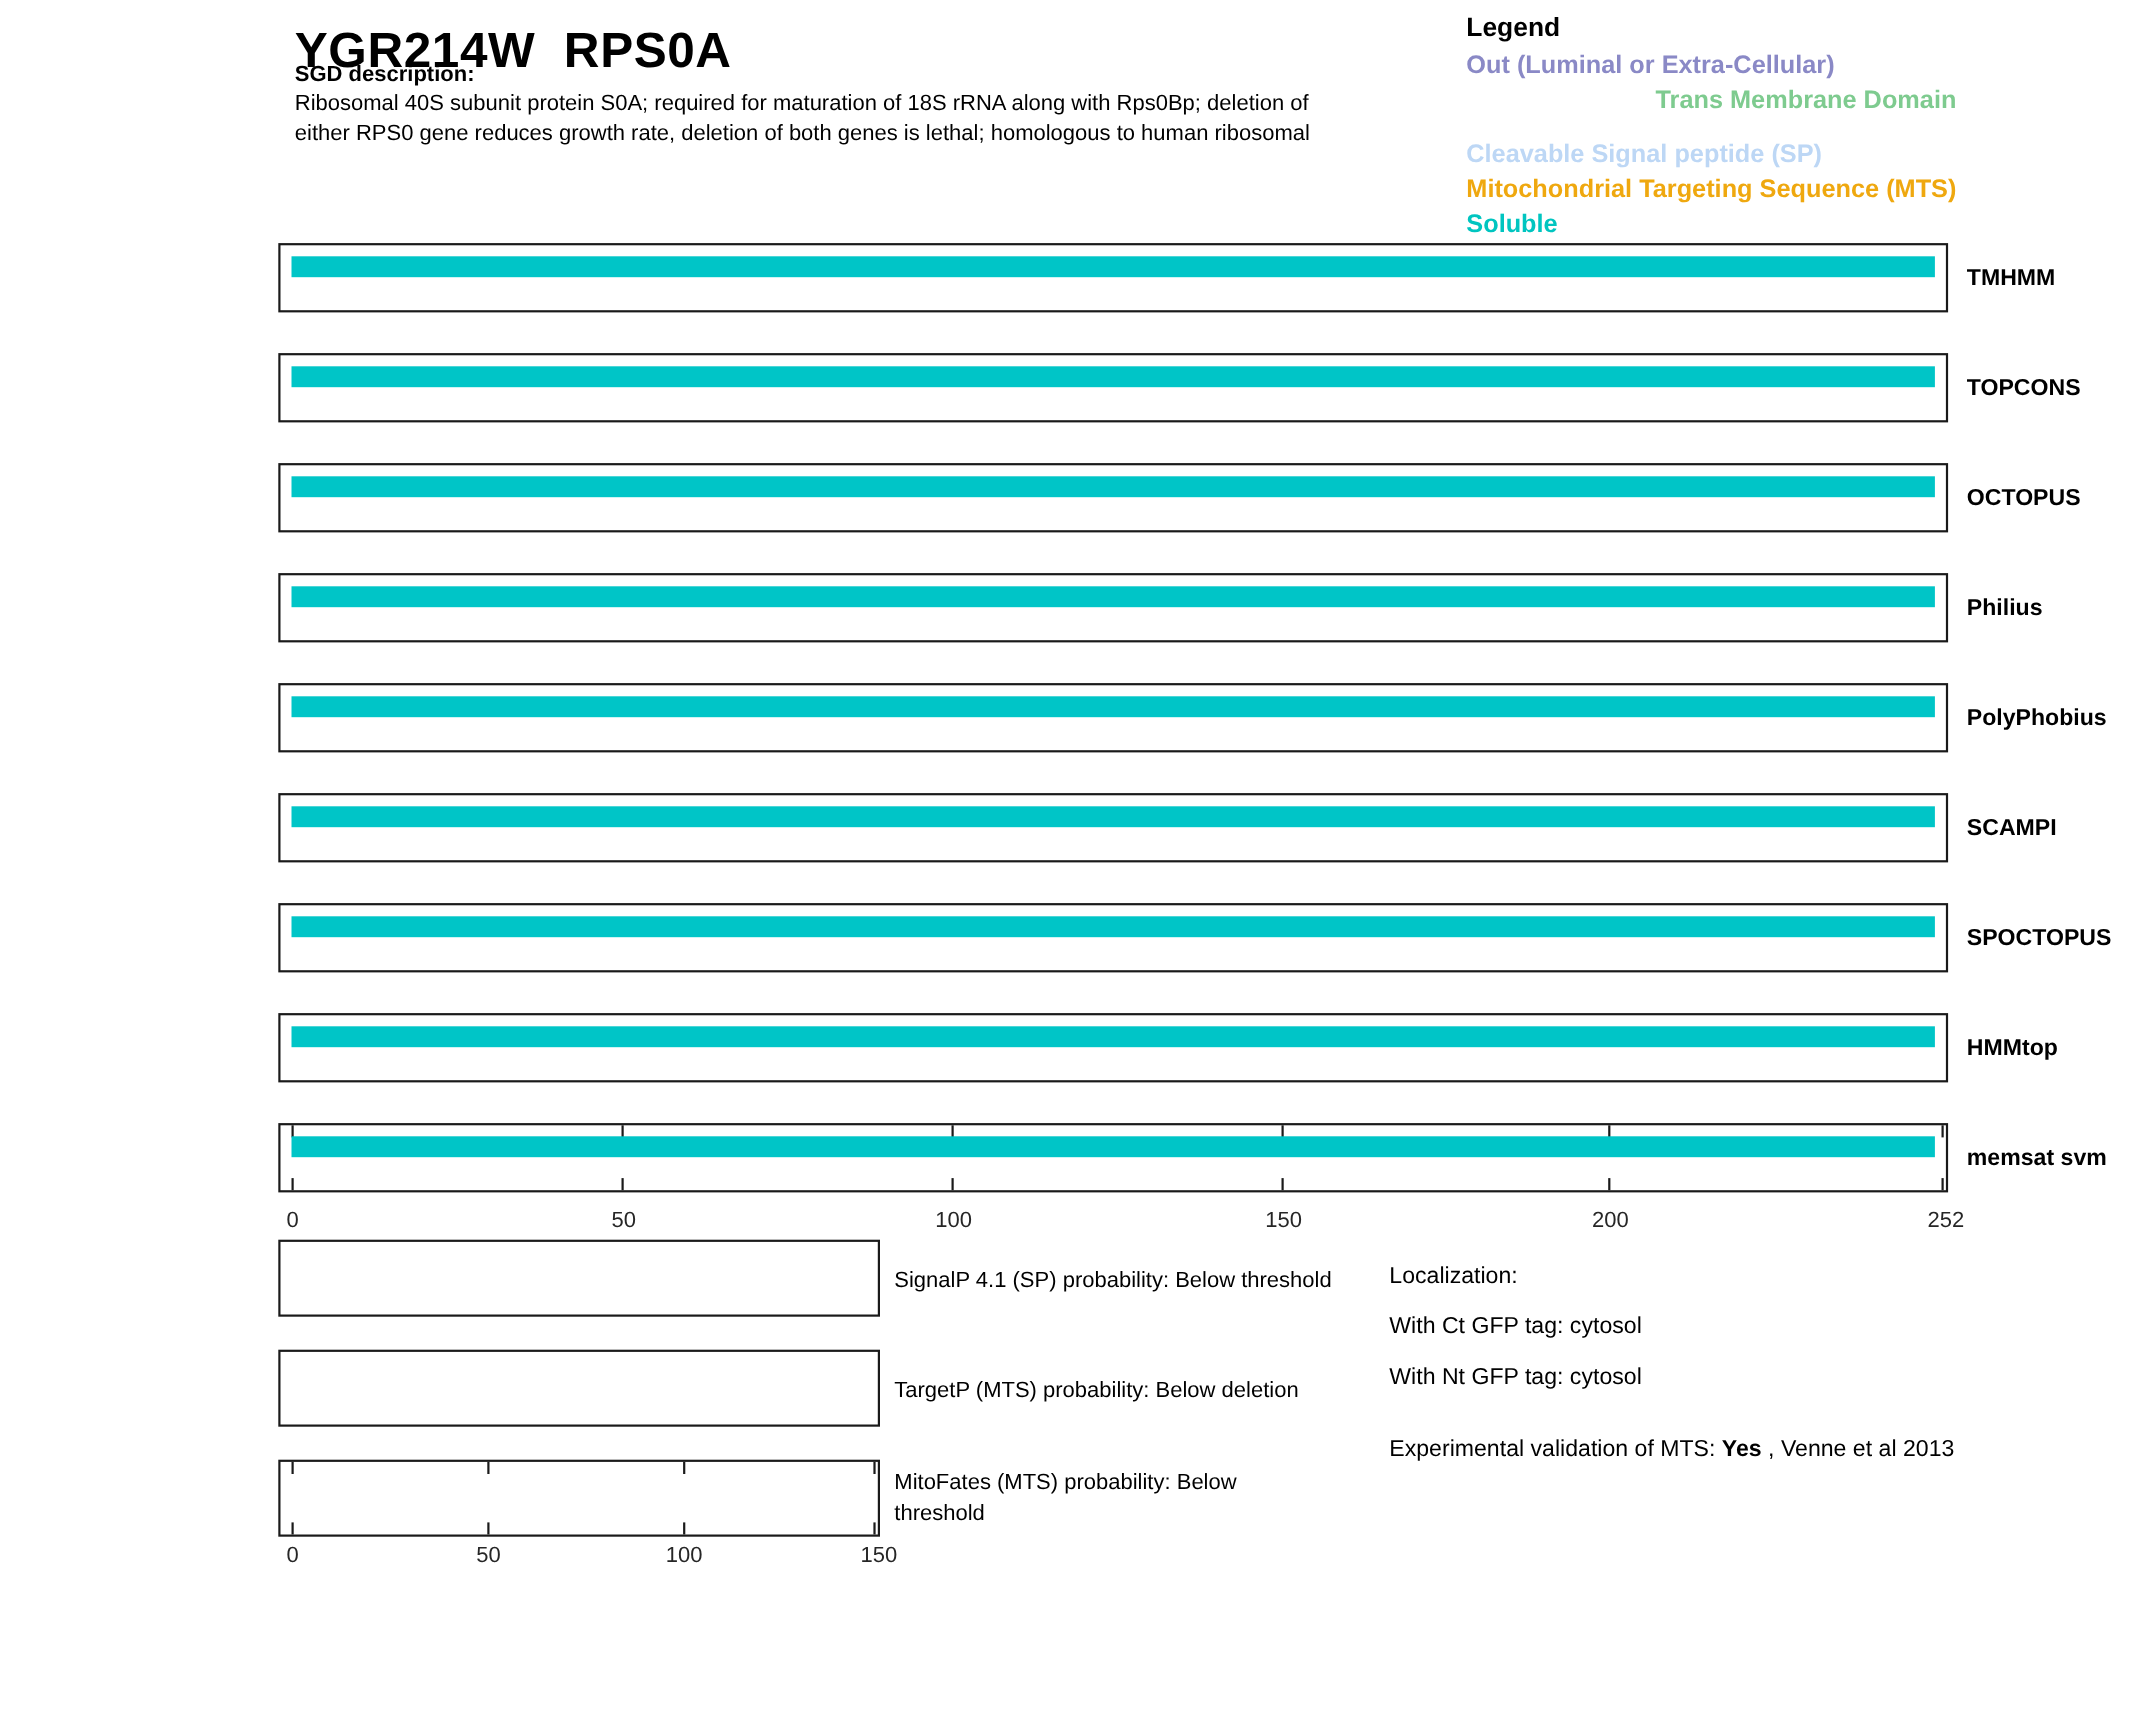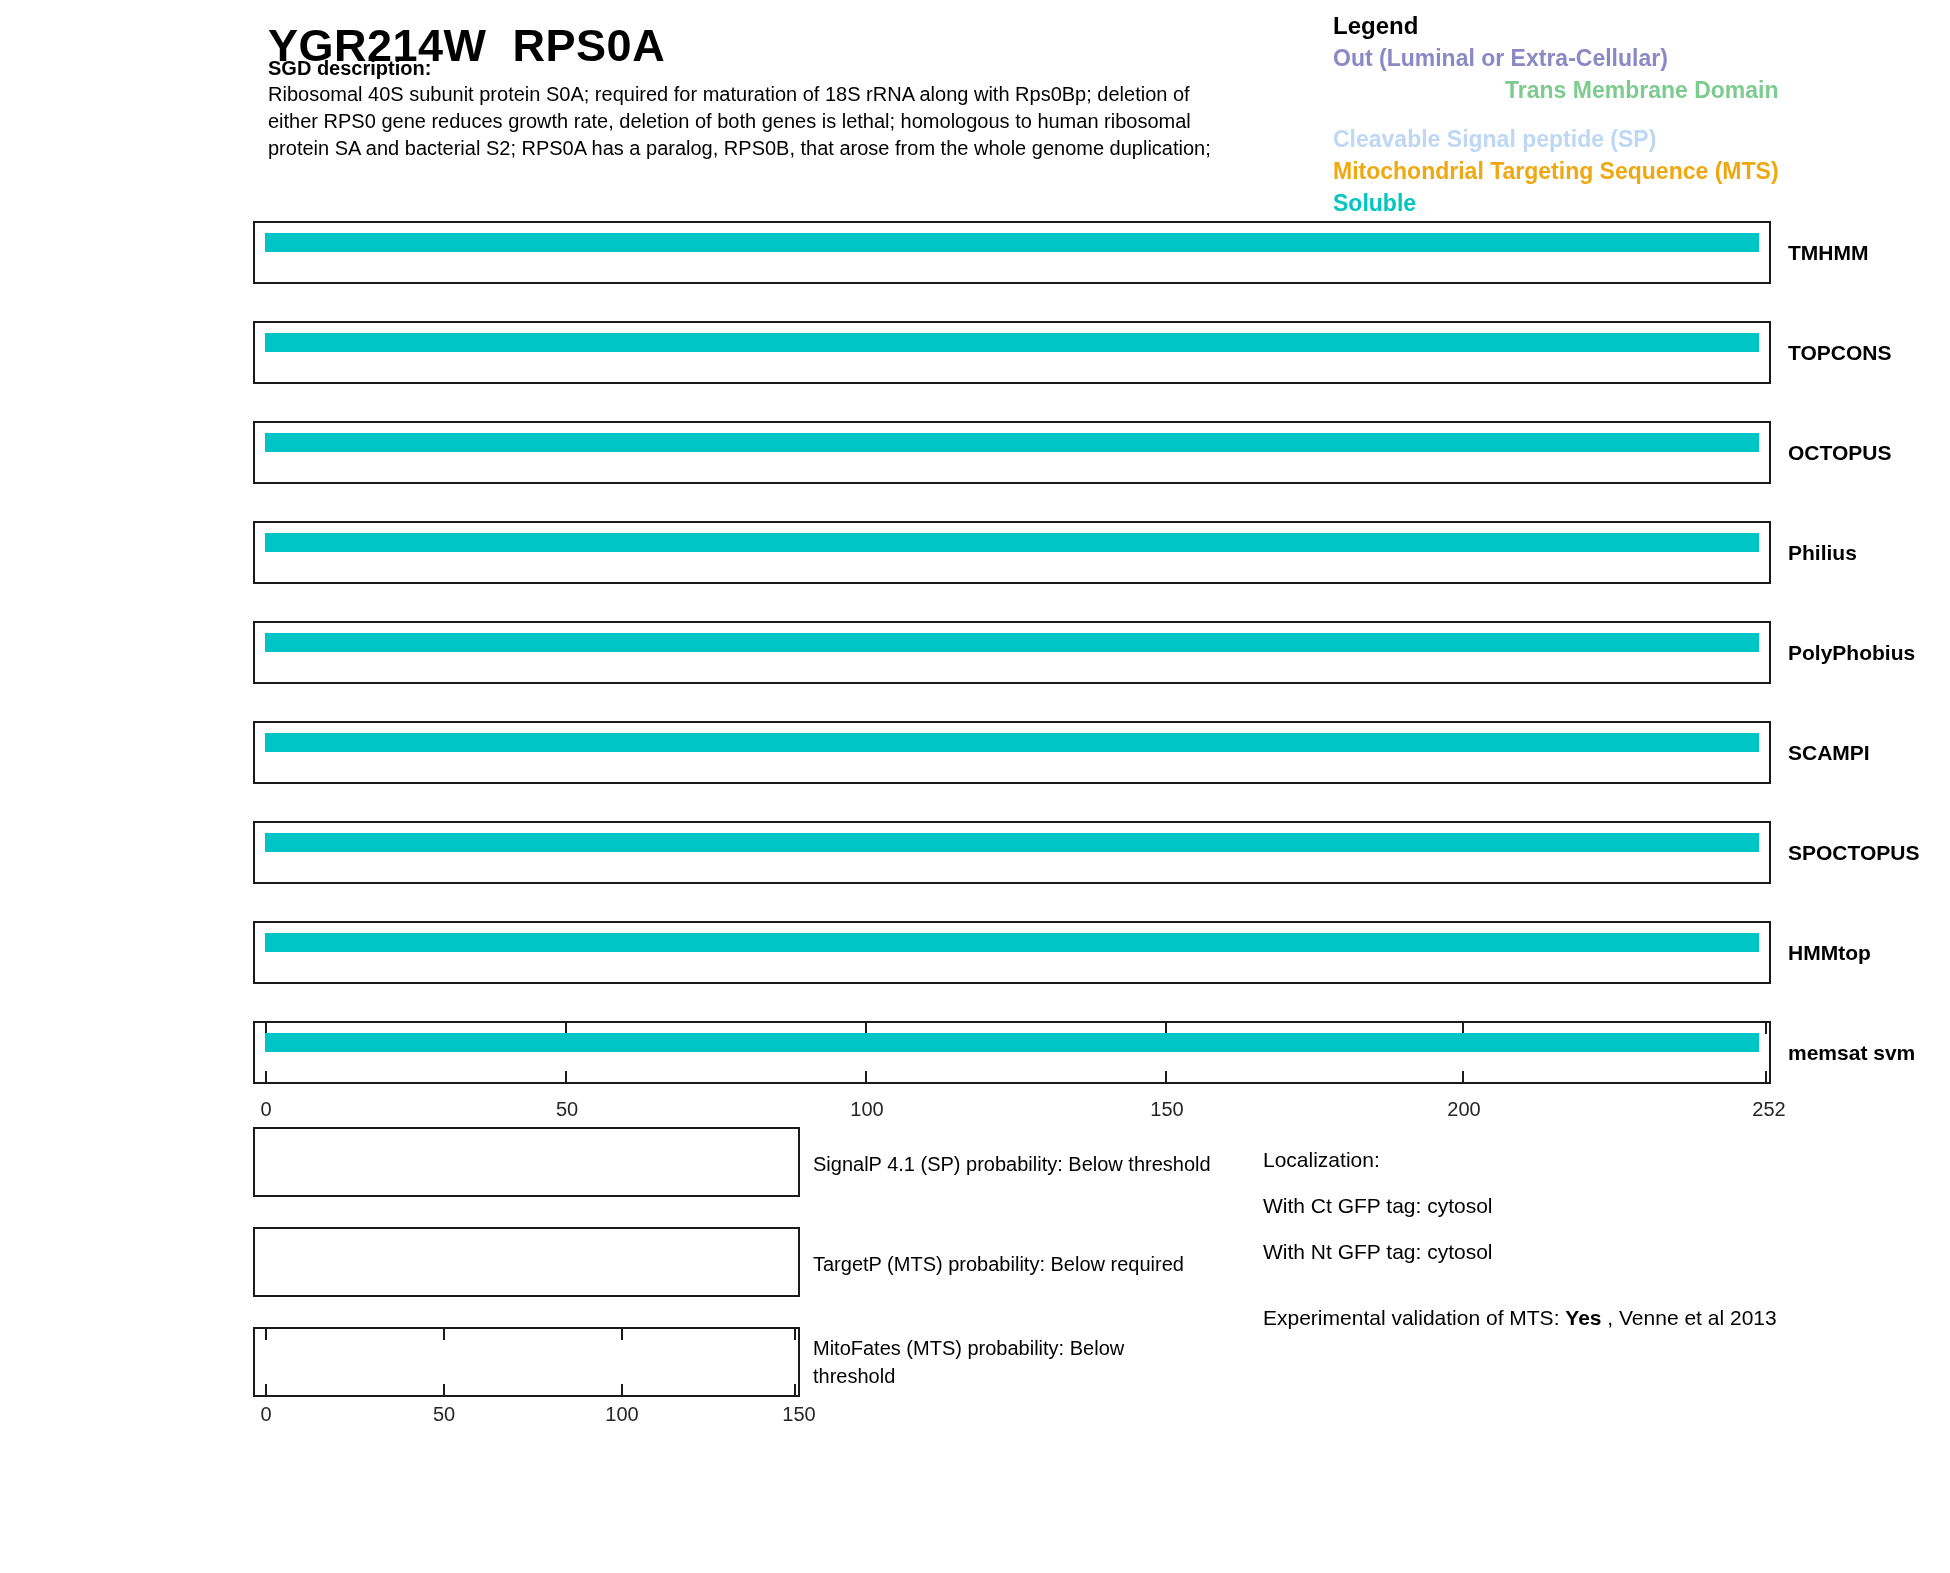--- a/index.html
+++ b/index.html
@@ -44,21 +44,20 @@
 </head>
 <body>
 
 <div class="canvas">
 
   <div class="abs page-title">YGR214W  RPS0A</div>
   <div class="abs sgd-heading">SGD description:</div>
   <div class="abs desc">
     <div>Ribosomal 40S subunit protein S0A; required for maturation of 18S rRNA along with Rps0Bp; deletion of</div>
     <div>either RPS0 gene reduces growth rate, deletion of both genes is lethal; homologous to human ribosomal</div>
-    <div>protein SA and bacterial S2; RPS0A has a paralog, RPS0B, that arose from the whole genome duplication;</div>
   </div>
 
   <div class="abs legend">
     <div class="legend-title">Legend</div>
     <div class="legend-item" style="color: rgb(138, 137, 198);">Out (Luminal or Extra-Cellular)</div>
     <div class="legend-item" style="color: rgb(126, 203, 143); text-align: right;">Trans Membrane Domain</div>
     <div class="legend-item" style="color: rgb(189, 215, 245); margin-top: 17px;">Cleavable Signal peptide (SP)</div>
     <div class="legend-item" style="color: rgb(239, 168, 15);">Mitochondrial Targeting Sequence (MTS)</div>
     <div class="legend-item" style="color: rgb(0, 197, 192);">Soluble</div>
   </div>
@@ -124,21 +123,21 @@
   <div class="abs axis-label" style="left:527px;top:1098px">50</div>
   <div class="abs axis-label" style="left:827px;top:1098px">100</div>
   <div class="abs axis-label" style="left:1127px;top:1098px">150</div>
   <div class="abs axis-label" style="left:1424px;top:1098px">200</div>
   <div class="abs axis-label" style="left:1729px;top:1098px">252</div>
 
   <div class="abs panel-box" style="top:1127px"></div>
   <div class="abs panel-label" style="top:1150px">SignalP 4.1 (SP) probability: Below threshold</div>
 
   <div class="abs panel-box" style="top:1227px"></div>
-  <div class="abs panel-label" style="top:1250px">TargetP (MTS) probability: Below required</div>
+  <div class="abs panel-label" style="top:1250px">TargetP (MTS) probability: Below deletion</div>
 
   <div class="abs panel-box" style="top:1327px">
     <div class="tick top" style="left:10px"></div>
     <div class="tick top" style="left:188px"></div>
     <div class="tick top" style="left:366px"></div>
     <div class="tick top" style="left:539px"></div>
     <div class="tick bot" style="left:10px"></div>
     <div class="tick bot" style="left:188px"></div>
     <div class="tick bot" style="left:366px"></div>
     <div class="tick bot" style="left:539px"></div>

